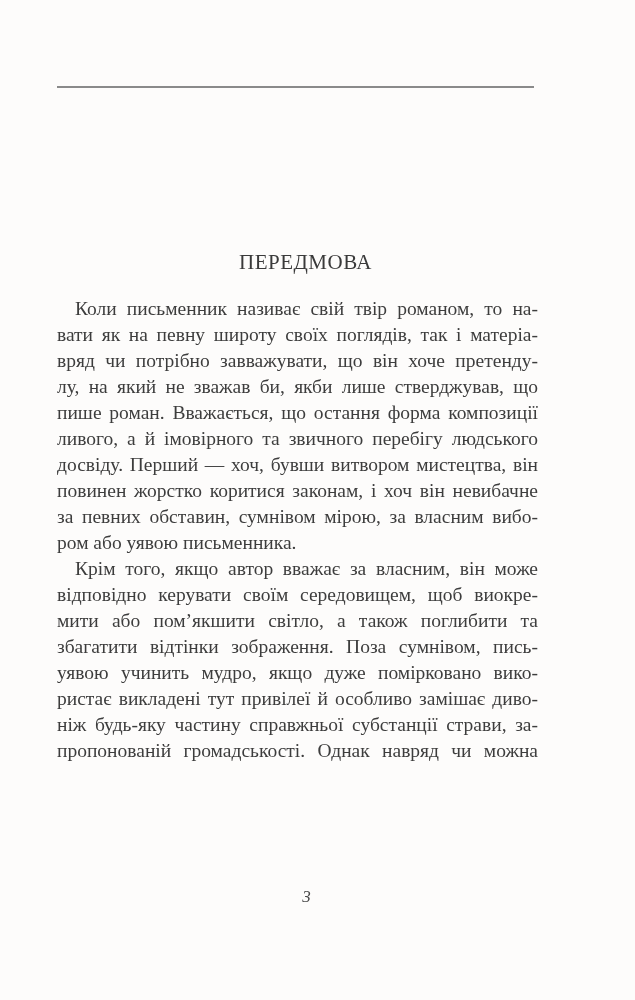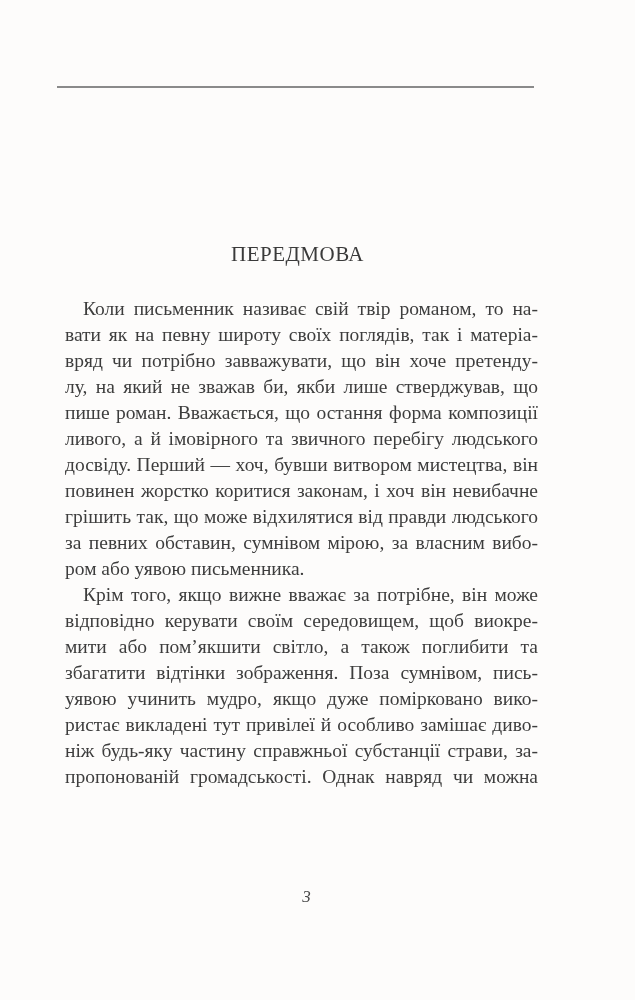--- a/index.html
+++ b/index.html
@@ -22,21 +22,21 @@
     top: 86px;
     width: 477px;
     height: 1.5px;
     background: #8a8a8a;
   }
   .chapter-heading {
     position: absolute;
     left: 57px;
     top: 242px;
     width: 481px;
-    margin: 0;
+    margin: 8px;
     text-align: center;
     font-size: 21px;
     font-weight: normal;
     line-height: 24px;
     letter-spacing: 0.5px;
     color: #3a3a3a;
   }
   .body-text {
     position: absolute;
     left: 57px;
@@ -47,21 +47,20 @@
     color: #3d3d3d;
   }
   .paragraph {
     margin: 0;
   }
   .line {
     height: 26px;
     overflow: hidden;
     text-align: justify;
     text-align-last: justify;
-    margin-left: 8px;
   }
   .line.indent {
     text-indent: 18px;
   }
   .line.flush {
     text-align: center;
     text-align-last: left;
   }
   .page-number {
     position: absolute;
@@ -87,27 +86,26 @@
 
     <div class="paragraph">
       <div class="line indent">Коли письменник називає свій твір романом, то на-</div>
       <div class="line">вати як на певну широту своїх поглядів, так і матеріа-</div>
       <div class="line">вряд чи потрібно завважувати, що він хоче претенду-</div>
       <div class="line">лу, на який не зважав би, якби лише стверджував, що</div>
       <div class="line">пише роман. Вважається, що остання форма композиції</div>
       <div class="line">ливого, а й імовірного та звичного перебігу людського</div>
       <div class="line">досвіду. Перший — хоч, бувши витвором мистецтва, він</div>
       <div class="line">повинен жорстко коритися законам, і хоч він невибачне</div>
-      <div class="line">грішить так, що може відхилятися від правди людського</div>
       <div class="line">за певних обставин, сумнівом мірою, за власним вибо-</div>
       <div class="line flush">ром або уявою письменника.</div>
     </div>
 
     <div class="paragraph">
-      <div class="line indent">Крім того, якщо вижне вважає за потрібне, він може</div>
+      <div class="line indent">Крім того, якщо автор вважає за власним, він може</div>
       <div class="line">відповідно керувати своїм середовищем, щоб виокре-</div>
       <div class="line">мити або пом’якшити світло, а також поглибити та</div>
       <div class="line">збагатити відтінки зображення. Поза сумнівом, пись-</div>
       <div class="line">уявою учинить мудро, якщо дуже помірковано вико-</div>
       <div class="line">ристає викладені тут привілеї й особливо замішає диво-</div>
       <div class="line">ніж будь-яку частину справжньої субстанції страви, за-</div>
       <div class="line">пропонованій громадськості. Однак навряд чи можна</div>
     </div>
 
   </div>

